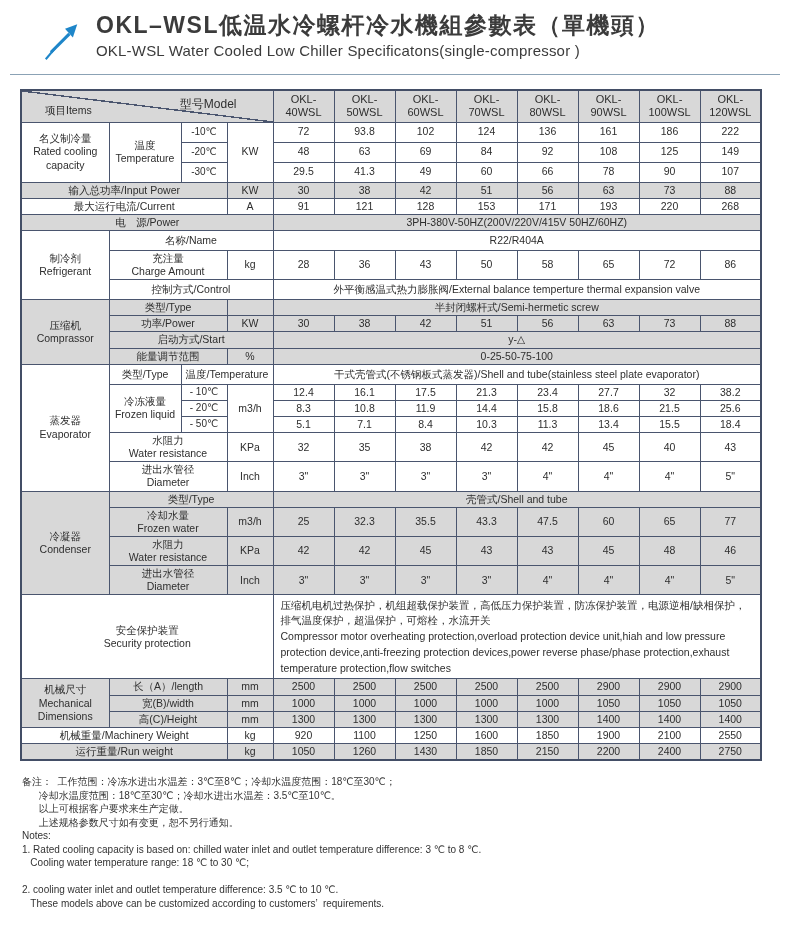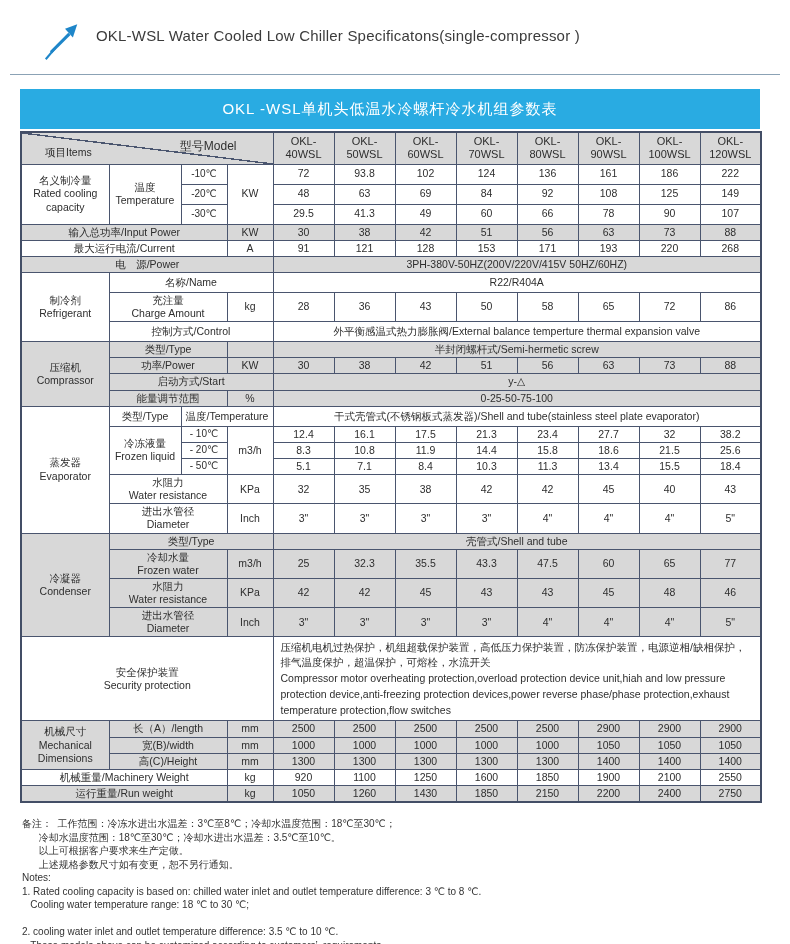--- a/index.html
+++ b/index.html
@@ -4,21 +4,21 @@
 <style>
   * { box-sizing: border-box; margin: 0; padding: 0; }
   html,body { width: 790px; height: 944px; background: #ffffff; overflow: hidden;
     font-family: "Liberation Sans", "DejaVu Sans", sans-serif; color: #333; }
 
   
   .hdr { display: flex; align-items: flex-start; padding: 12px 0 0 44px; }
   .hdr .logo { margin-top: 7px; flex: 0 0 auto; }
   .titles { margin-left: 10px; }
   .title-zh { font-size: 23px; font-weight: bold; color: #3b3b3b; letter-spacing: 1.5px; line-height: 1.2; }
-  .title-en { font-size: 15px; font-weight: normal; color: #3b3b3b; margin-top: 15px; letter-spacing: 0.2px; }
+  .title-en { font-size: 15px; font-weight: normal; color: #3b3b3b; margin-top: 2px; letter-spacing: 0.2px; }
   .divider { border: none; border-top: 1.5px solid #8ba2b5; margin: 9px 10px 0 10px; }
 
   
   .tblwrap { margin: 14px 0 0 20px; width: 740px; }
   .caption { background: #29abe2; color: #fff; text-align: center; font-size: 15px;
     height: 40px; line-height: 40px; letter-spacing: 1px; }
   table { border-collapse: collapse; width: 740px; table-layout: fixed; margin-top: 2px;
     font-size: 10.5px; border: 2px solid #434e66; }
   td, th { border: 1px solid #4a556e; text-align: center; vertical-align: middle;
     padding: 1px 2px; font-weight: normal; line-height: 1.25; color: #2e2e2e; }
@@ -51,27 +51,27 @@
 
 <div class="hdr">
   <span class="logo">
     <svg width="42" height="42" viewBox="0 0 48 48">
       <path d="M8 38 L29 17" stroke="#1e86c9" stroke-width="3.6" fill="none"></path>
       <polygon points="38,6 24,11 33,21" fill="#1e86c9"></polygon>
       <path d="M2 46 L13 33" stroke="#1e86c9" stroke-width="2.4" fill="none"></path>
     </svg>
   </span>
   <div class="titles">
+    <div class="title-zh">OKL–WSL低温水冷螺杆冷水機組參數表（單機頭）</div>
     <div class="title-en">OKL-WSL Water Cooled Low Chiller Specificatons(single-compressor )</div>
   </div>
 </div>
 <hr class="divider">
 
 <div class="tblwrap">
-  <div class="caption">OKL -WSL单机头低温水冷螺杆冷水机组参数表</div>
   <table>
     <colgroup>
       <col style="width:88px">
         <col style="width:72px">
         <col style="width:46px">
         <col style="width:46px">
       <col style="width:61px">
         <col style="width:61px">
         <col style="width:61px">
         <col style="width:61px">

